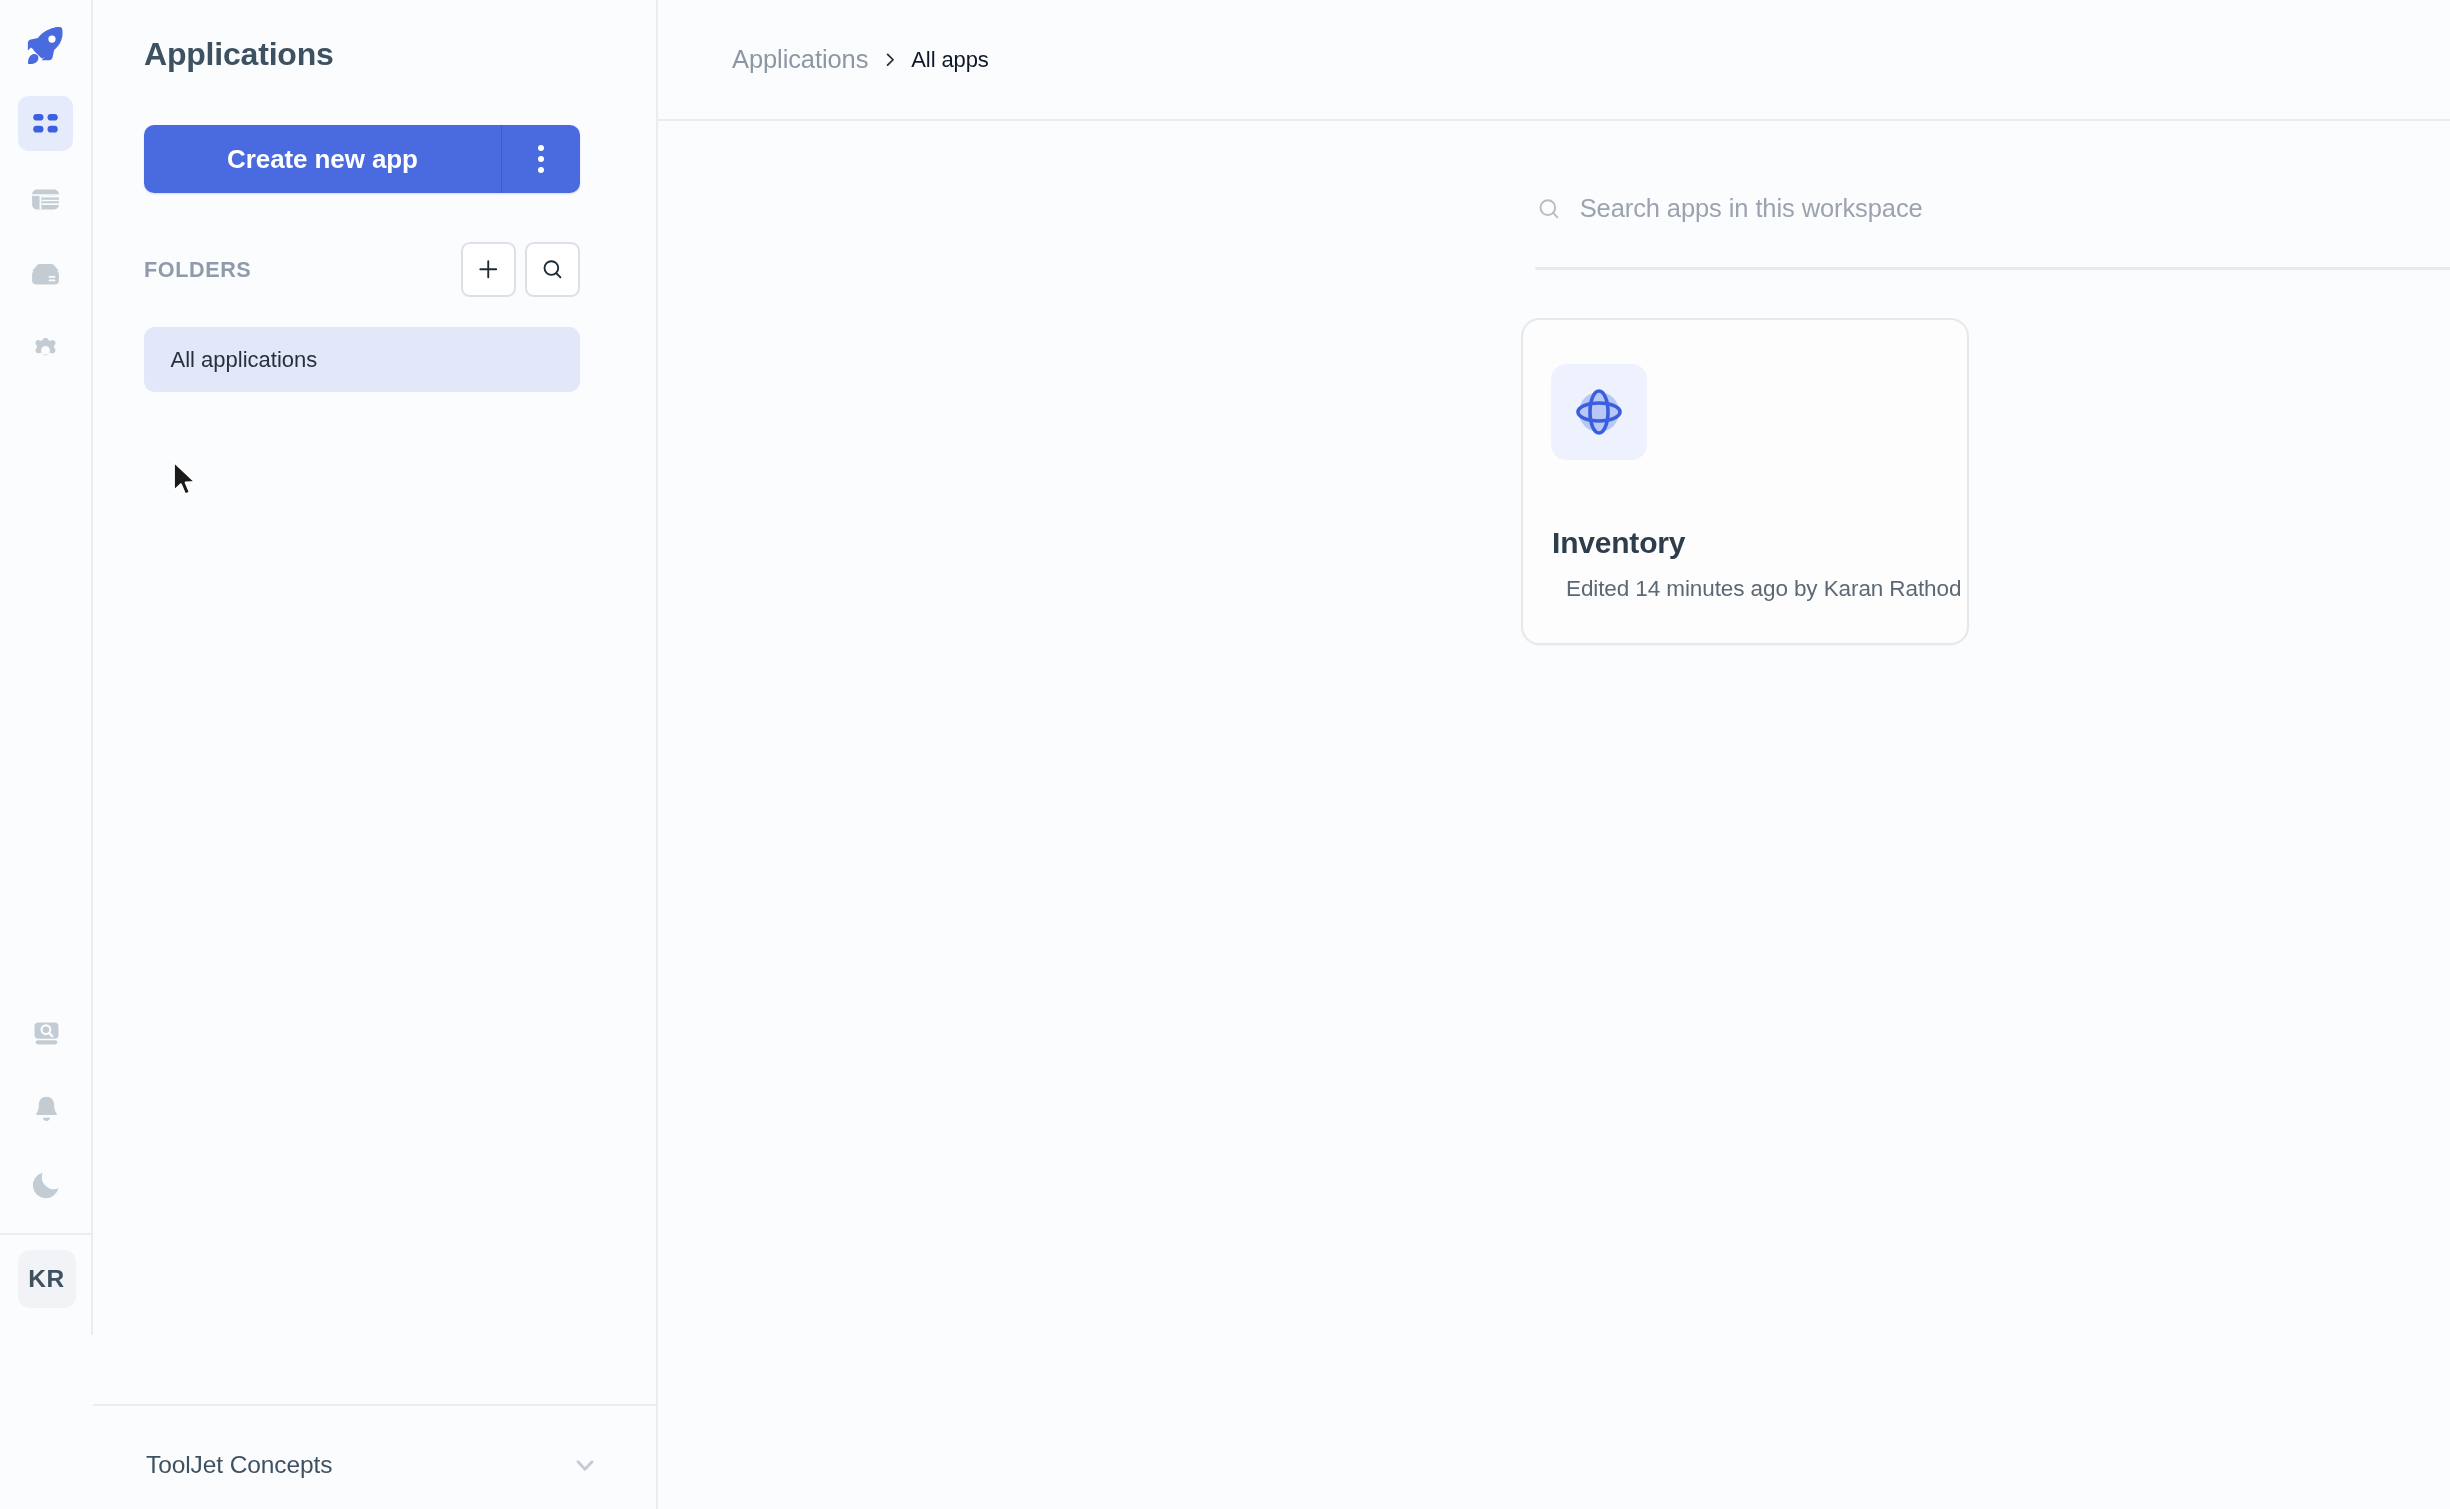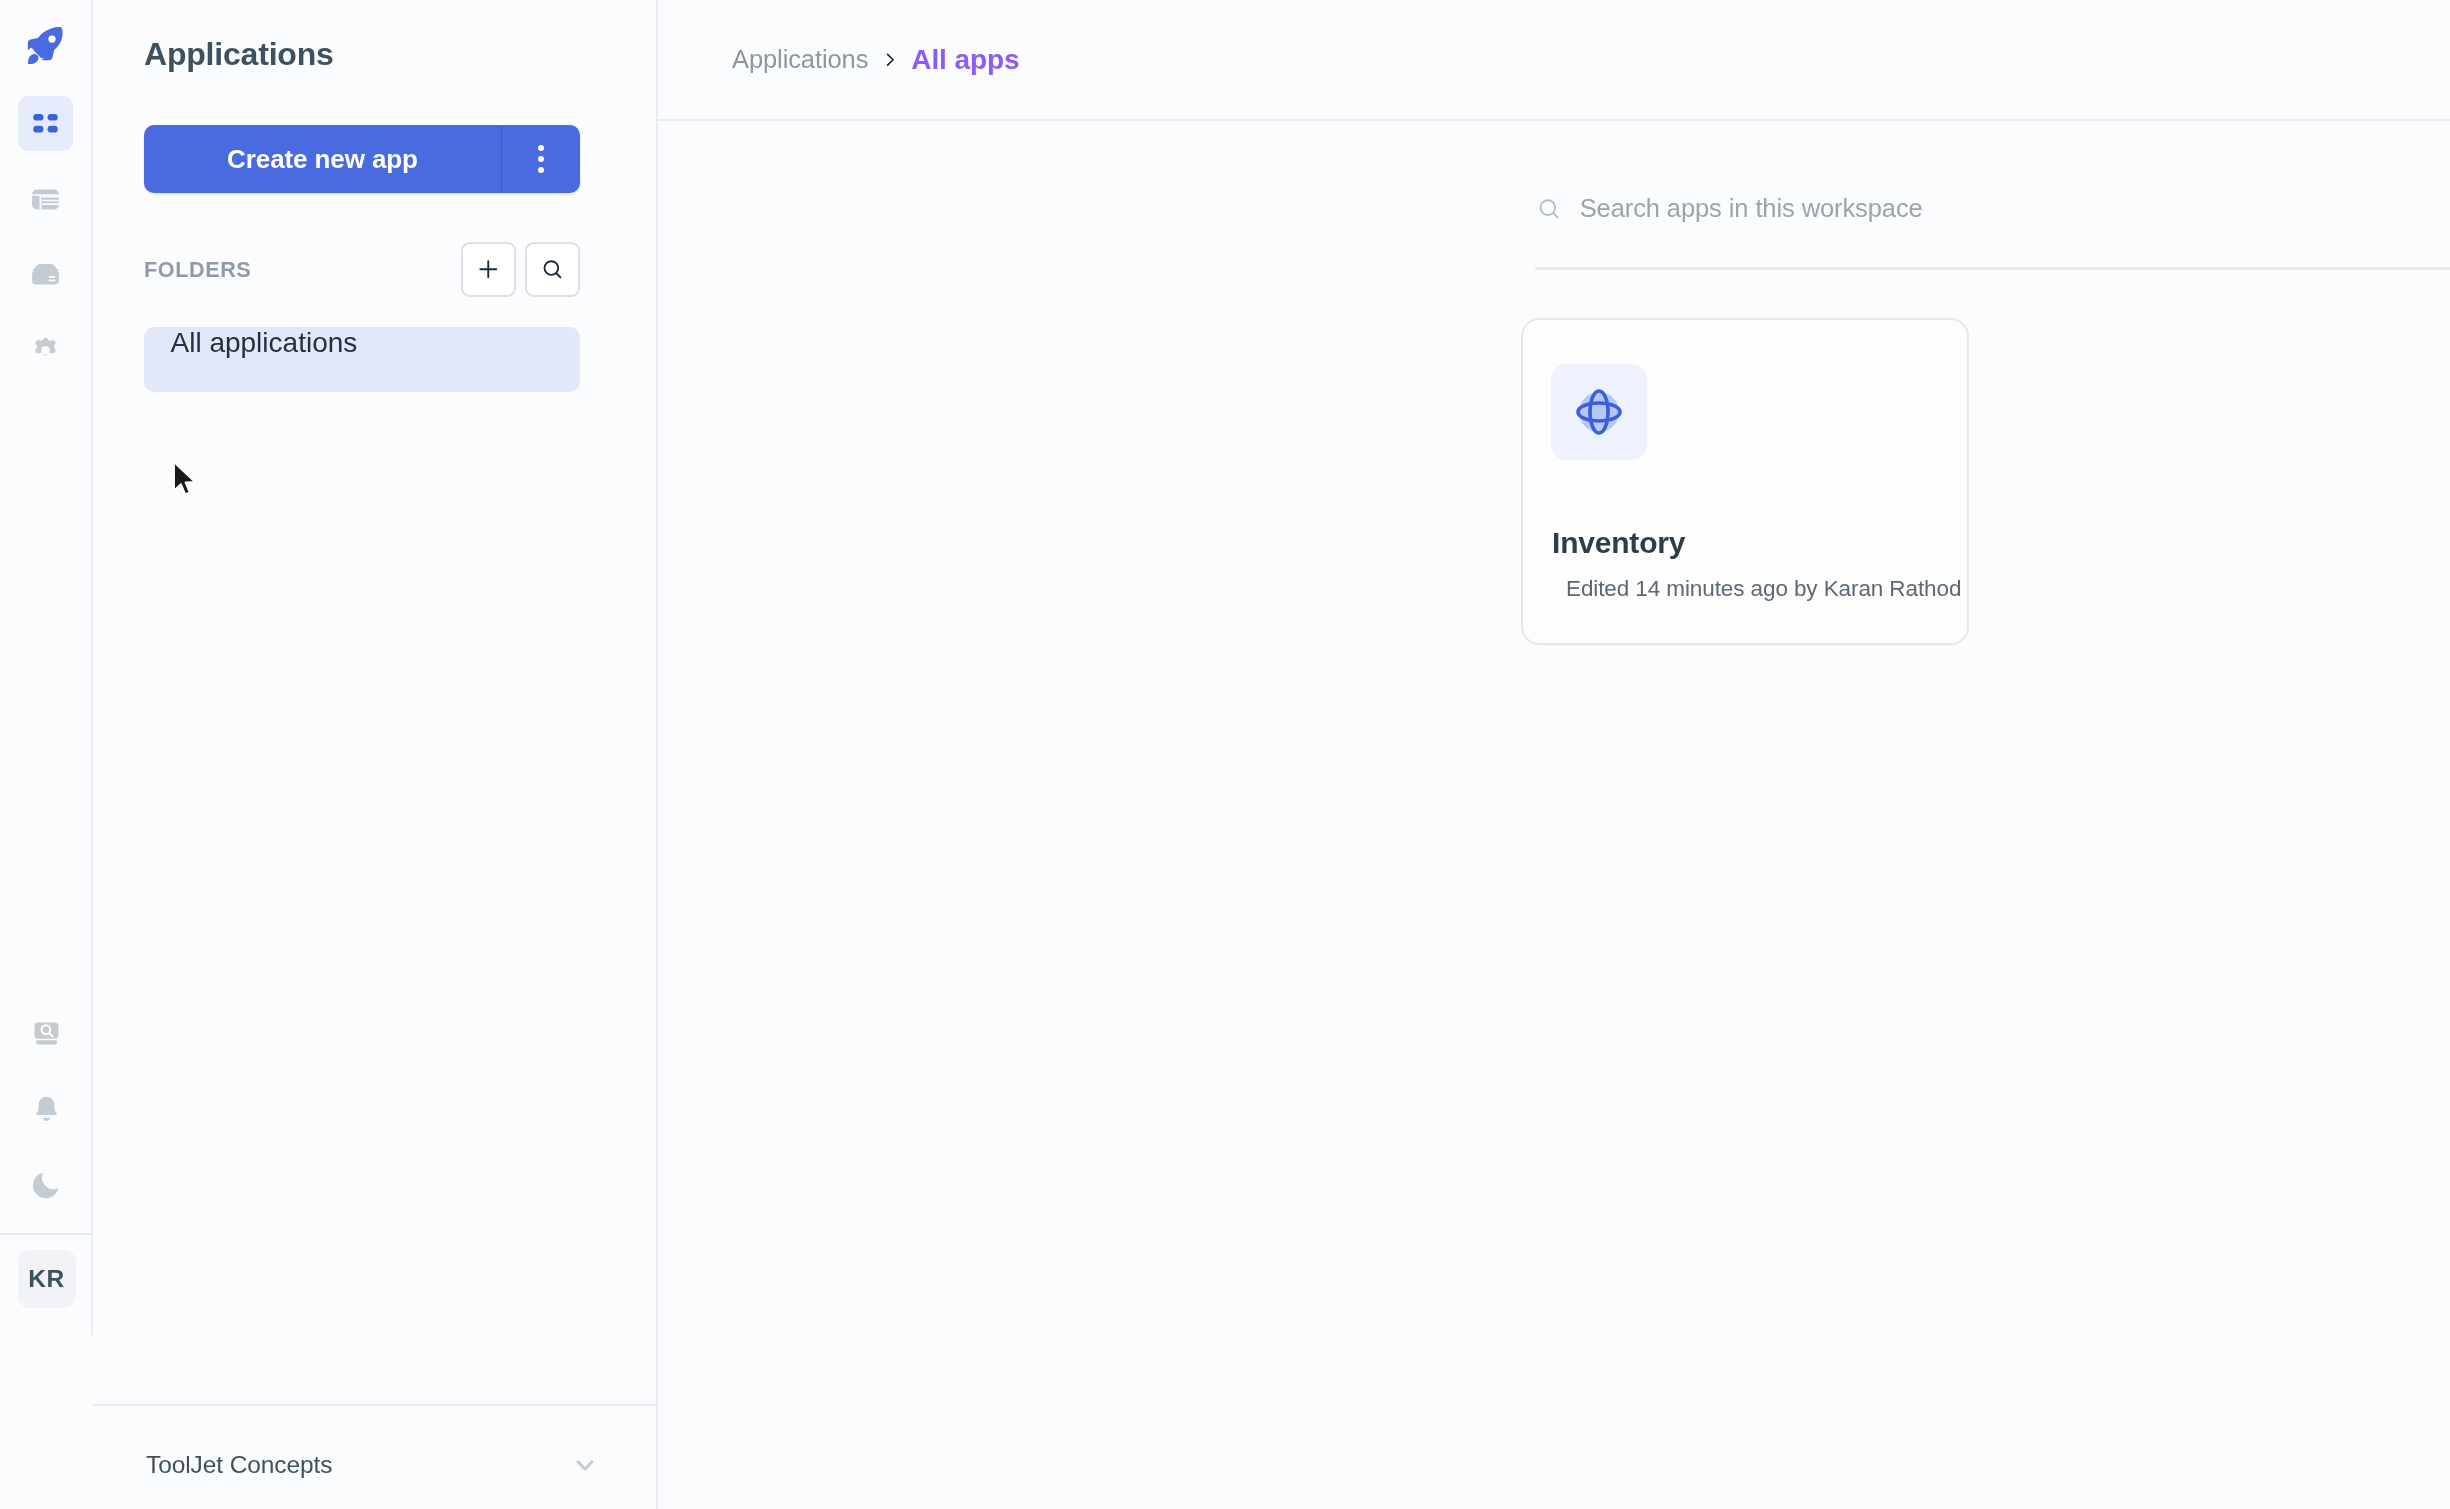--- a/index.html
+++ b/index.html
@@ -172,23 +172,23 @@
   .sq-btn + .sq-btn { margin-left: 9.3px; }
   .sq-btn svg { width: 26.5px; height: 26.5px; display: block; }
 
   .folder-item {
     margin: 30px 0 0 51px;
     width: 436px;
     height: 65px;
     border-radius: 10.8px;
     background: #e2e8f9;
     display: flex;
-    align-items: flex-start;
+    align-items: center;
     padding-left: 26.5px;
-    font-size: 28px;
+    font-size: 22px;
     color: #25323c;
     cursor: pointer;
   }
 
   .workspace-sep {
     position: absolute;
     left: 0; right: 0;
     bottom: 103px;
     height: 2px;
     background: #e9edf2;
@@ -230,23 +230,23 @@
   }
   .breadcrumb { display: flex; align-items: center; gap: 12.7px; flex: 1; }
   .bc-link {
     font-size: 25.5px;
     color: #8d97a4;
     cursor: pointer;
     letter-spacing: -0.1px;
   }
   .bc-sep { width: 17.6px; height: 23.5px; display:block; }
   .bc-current {
-    font-size: 28px;
-    color: #8b5cf6;
-    font-weight: 700;
+    font-size: 22px;
+    color: #0f172a;
+    font-weight: 400;
     letter-spacing: -0.1px;
   }
 
   .content { flex: 1; position: relative; }
 
   .search-wrap {
     margin: 58px 0 0 877px;
     display: flex;
     align-items: center;
     width: 1730px;

